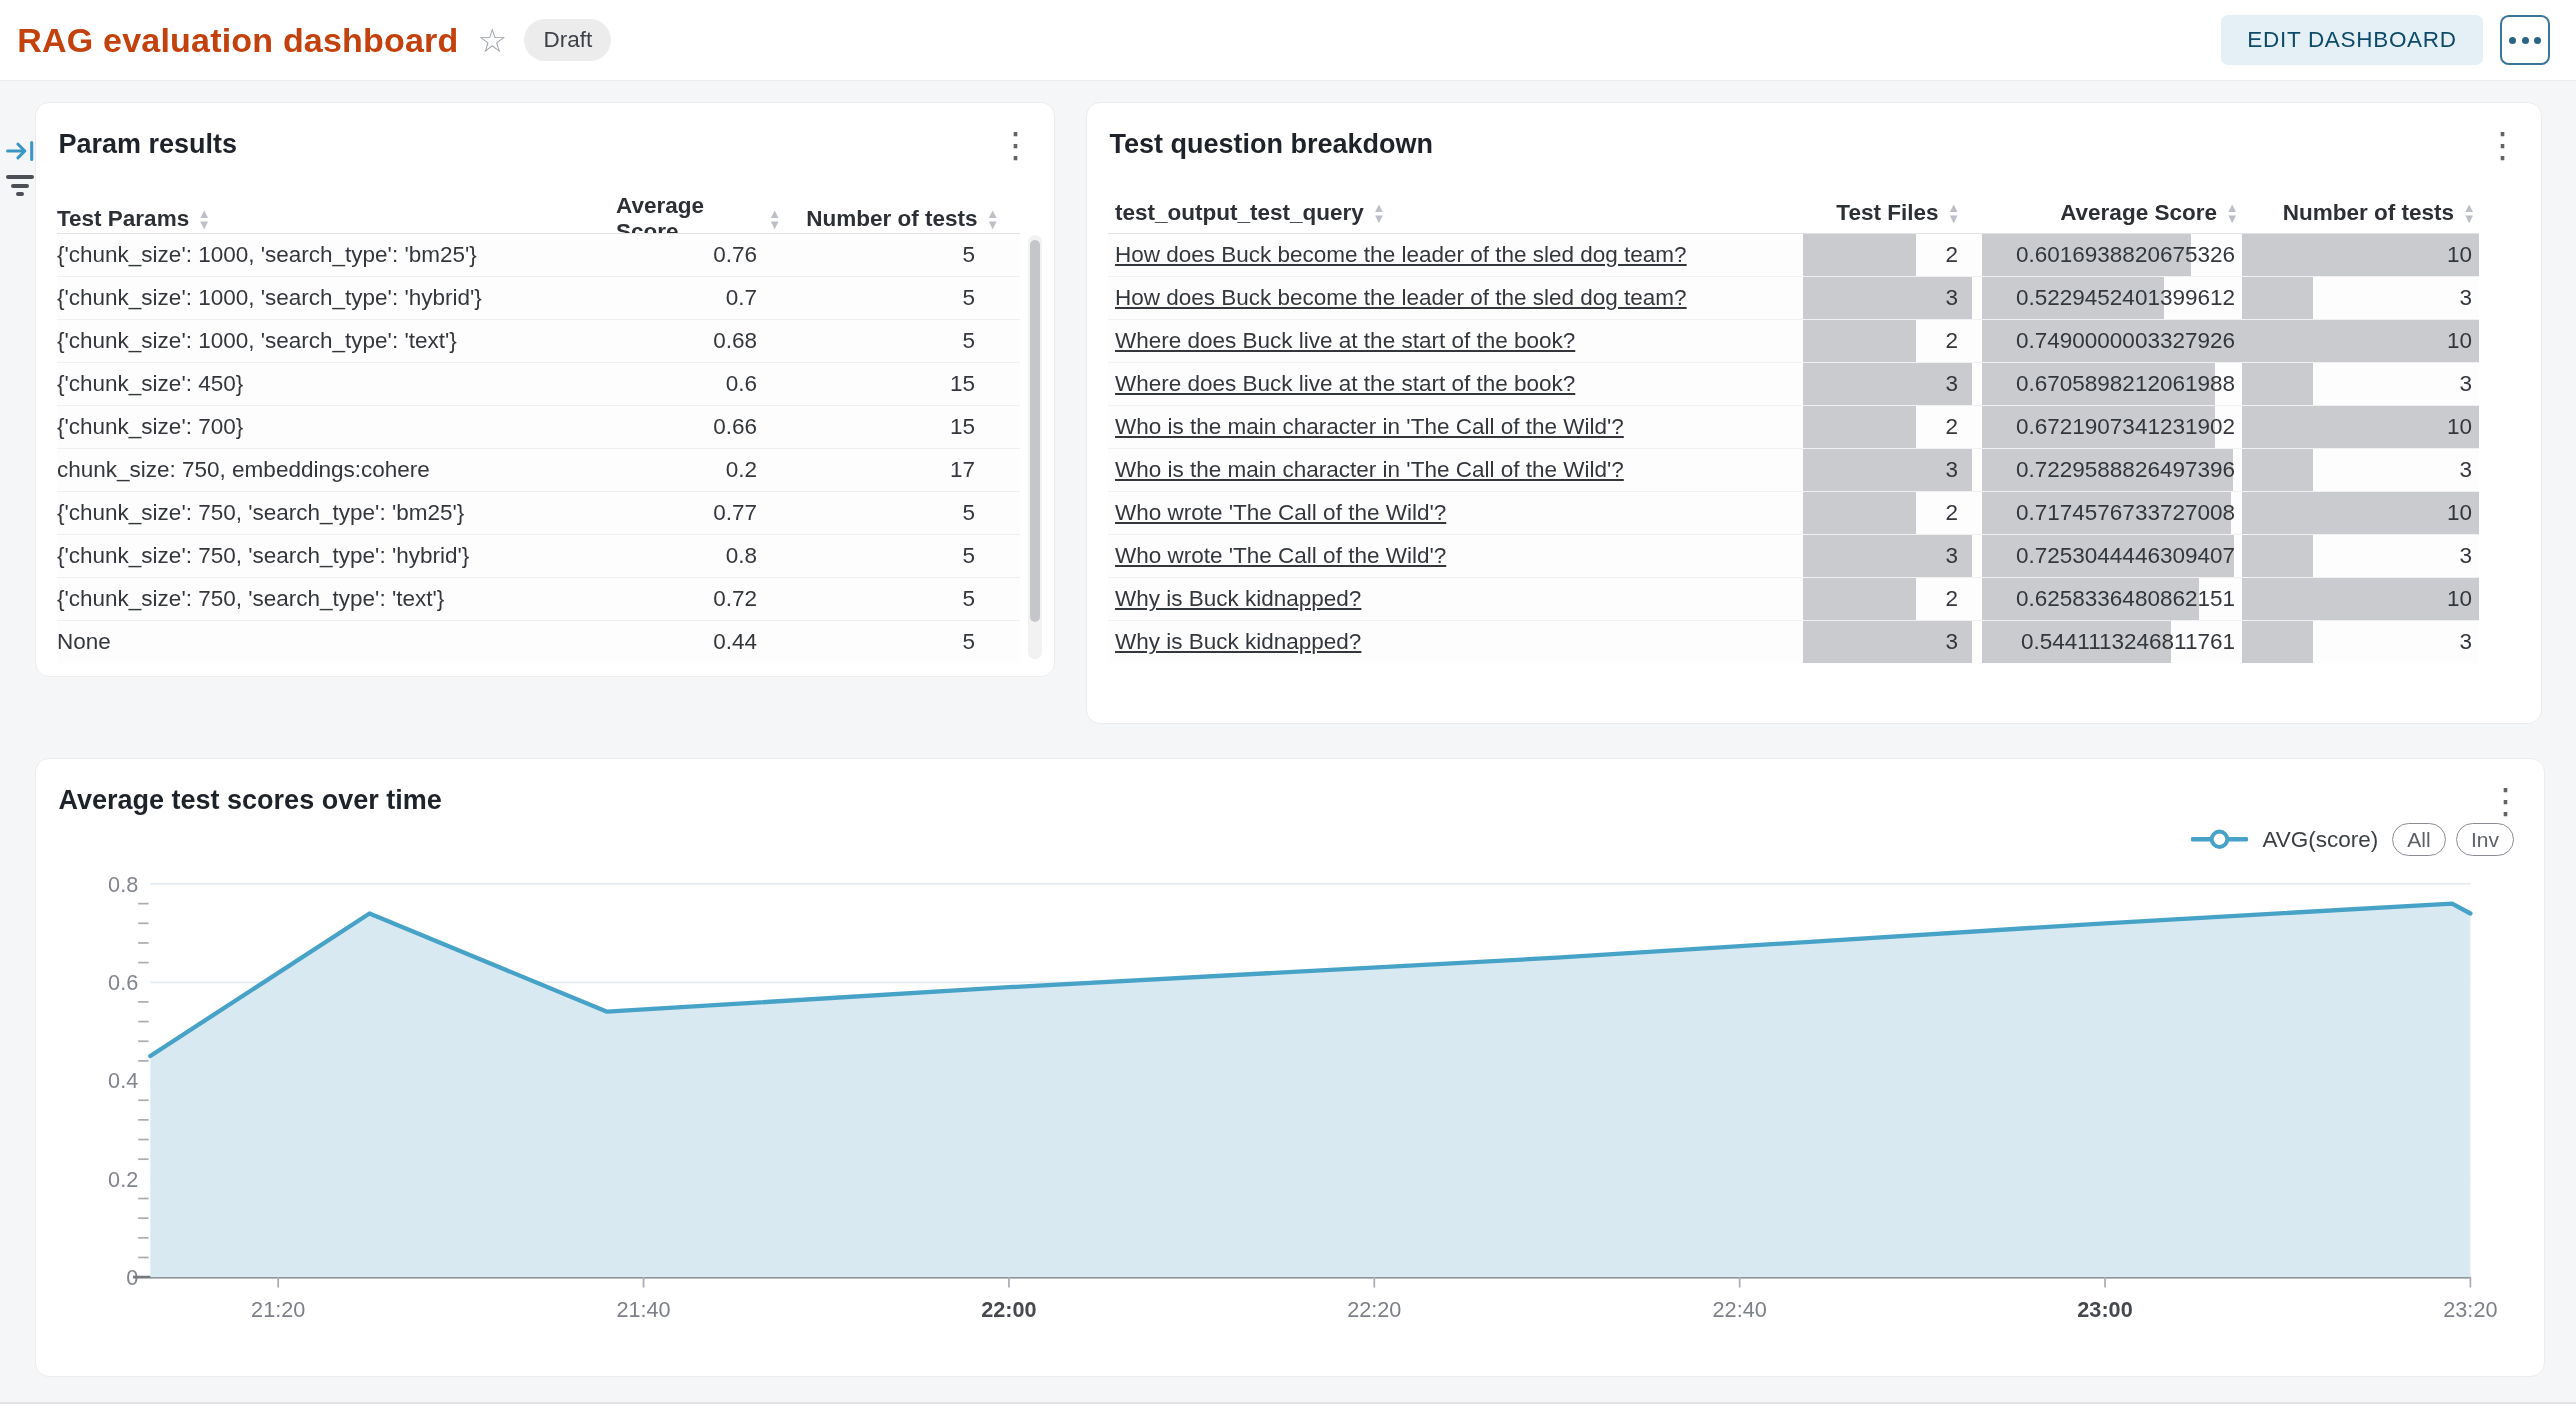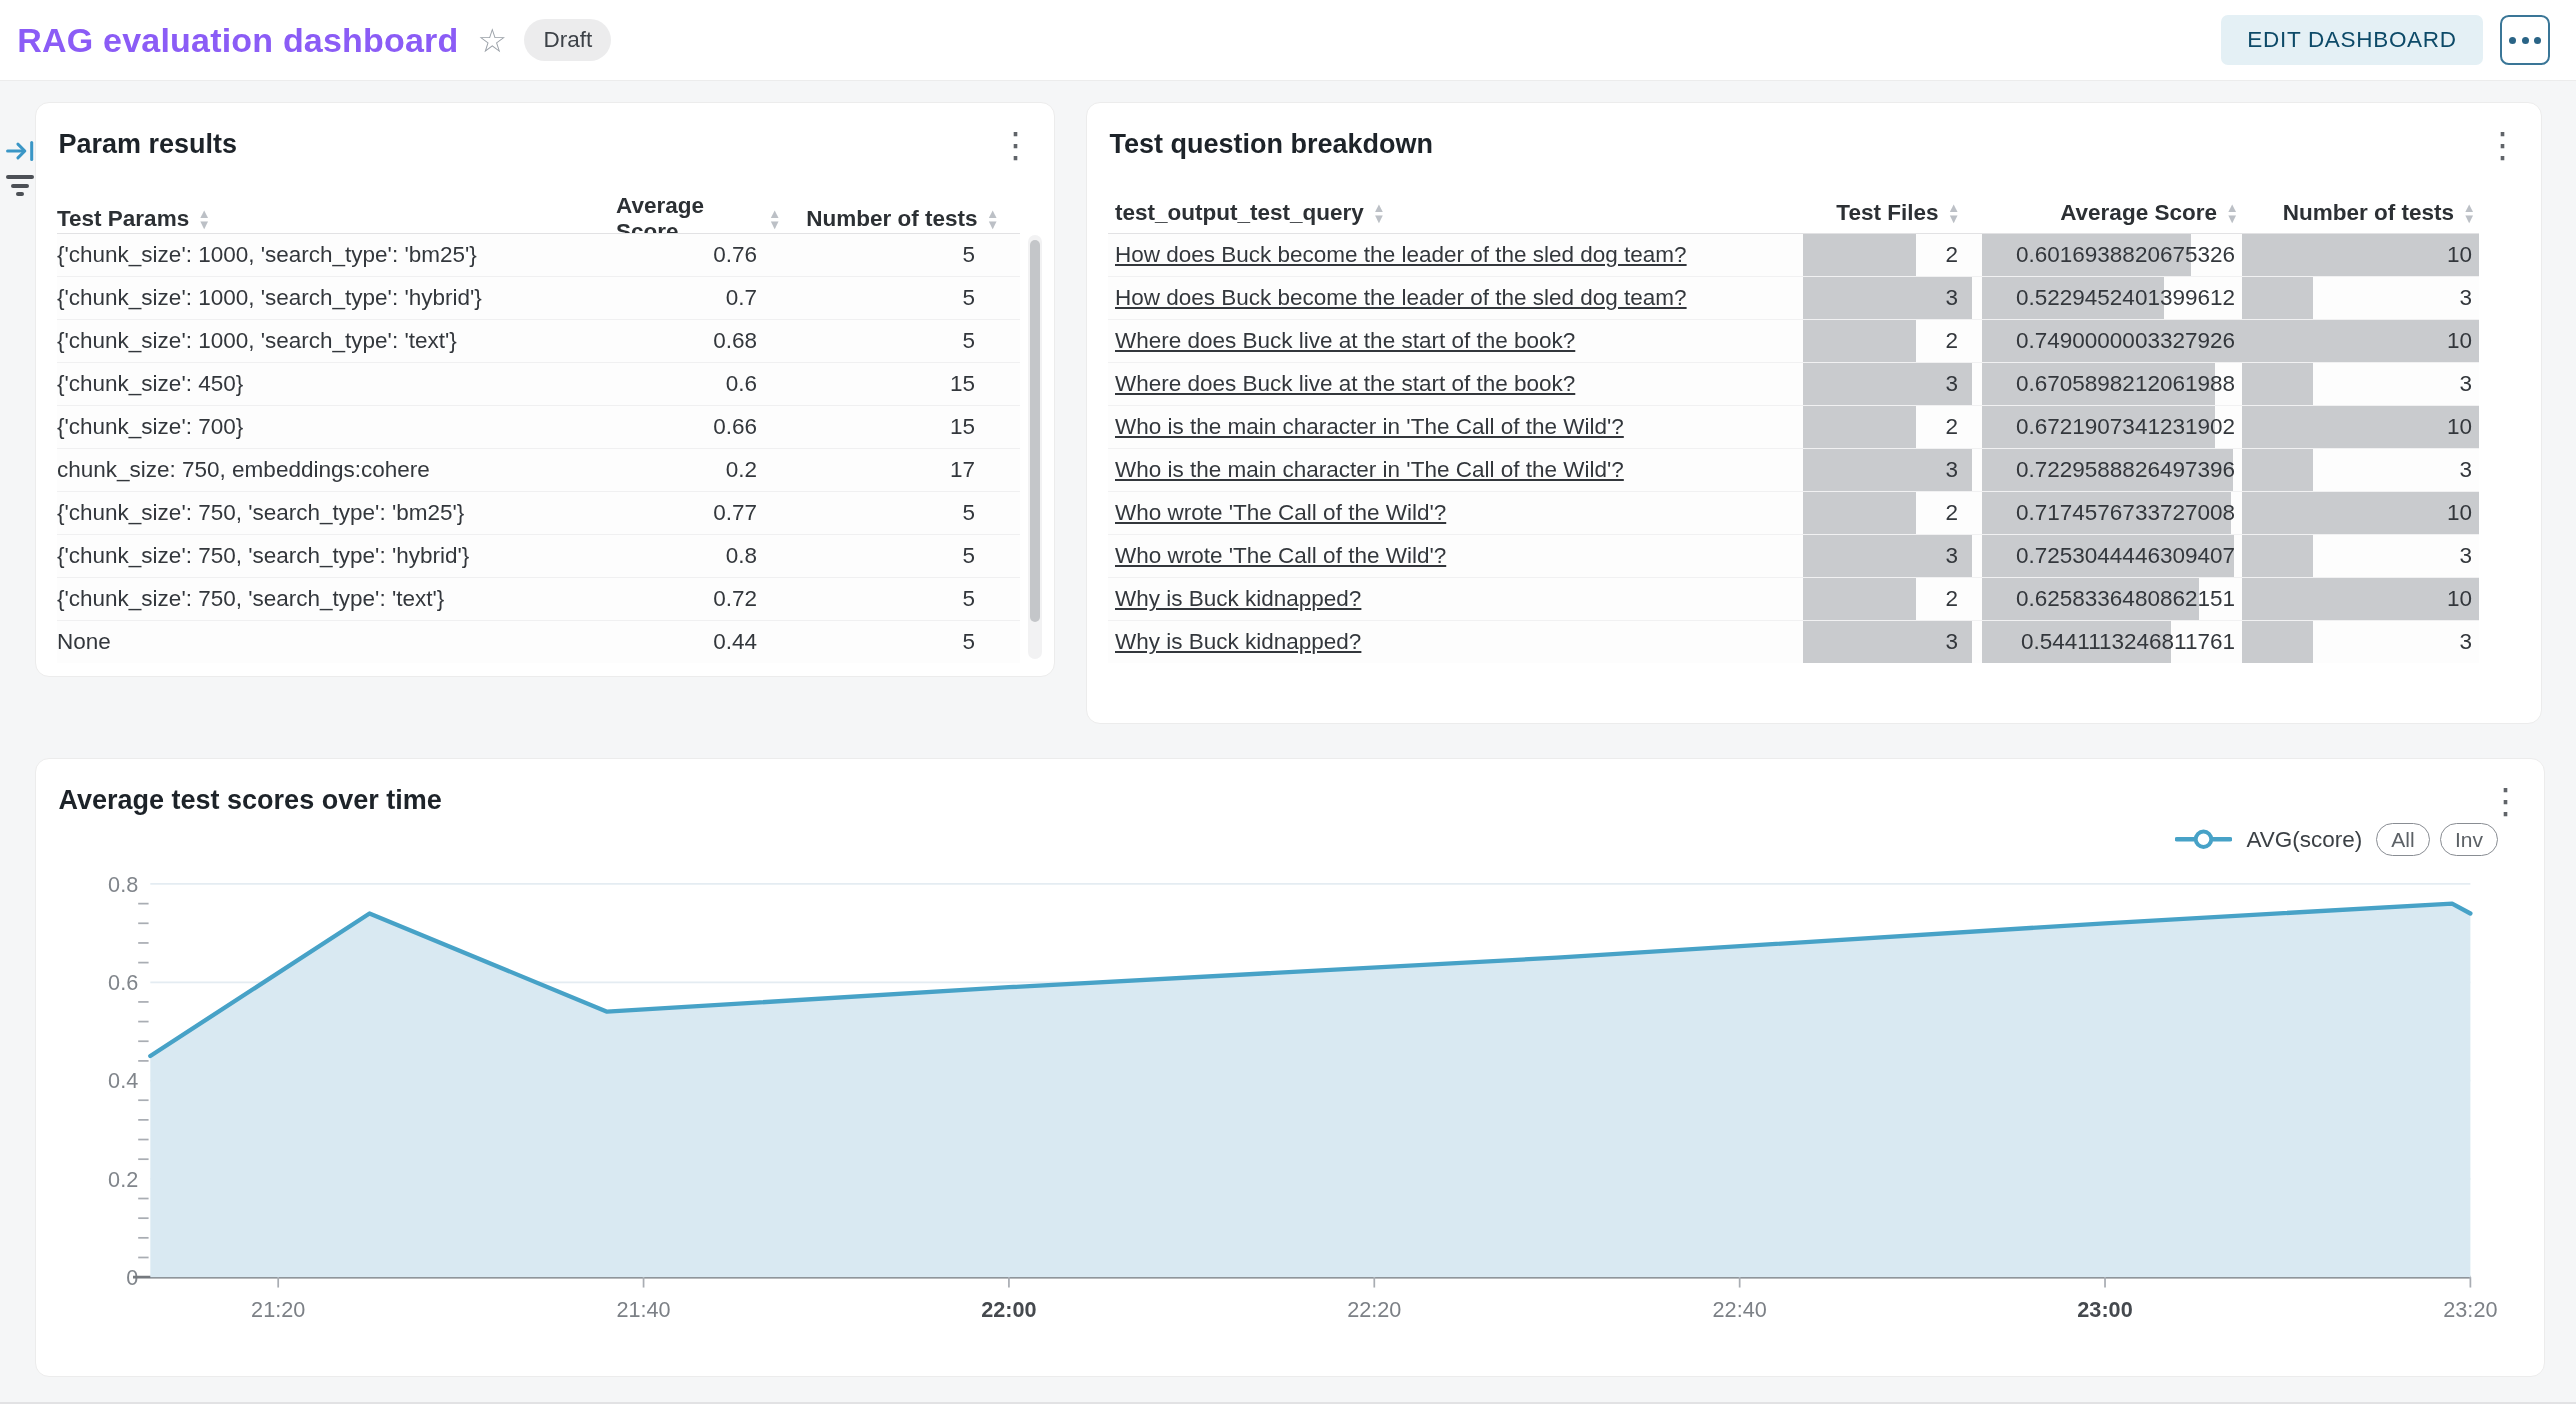--- a/index.html
+++ b/index.html
@@ -9,21 +9,21 @@
     background:#f5f6f7; color:#33373c;
     font-family:"Liberation Sans", sans-serif;
   }
 
   
   .topbar{
     position:absolute; top:0; left:0; width:2576px; height:81px;
     background:#fff; border-bottom:1.7px solid #ececec;
     display:flex; align-items:center; gap:17.3px; padding:0 26px 0 17.3px;
   }
-  .topbar h1{ margin:0; font-size:34px; font-weight:700; color:#8b5cf6; letter-spacing:0.2px;}
+  .topbar h1{ margin:0; font-size:34px; font-weight:700; color:#c2410c; letter-spacing:0.2px;}
   .star{ font-size:33px; color:#9ba1a8; cursor:pointer; line-height:1; margin-left:1.7px;}
   .badge{ background:#ececed; color:#3d4248; font-size:22.5px; padding:7.8px 19px; border-radius:24px;}
   .spacer{ flex:1; }
   .edit-btn{
     background:#e4f0f5; color:#0d4a68; border:none; border-radius:7px;
     height:50px; padding:0 26px; font-size:22.5px; font-weight:400; letter-spacing:0.7px;
     font-family:inherit; cursor:pointer;
   }
   .more-btn{
     width:50px; height:50px; background:#fff; border:2.6px solid #3a7697; border-radius:8.7px;
@@ -76,21 +76,21 @@
   .tq-query{ padding-left:7px; white-space:nowrap; overflow:hidden; }
   .bar-cell{ position:relative; height:100%; overflow:hidden; }
   .bar-cell.avg{ margin-left:10.4px; }
   .bar-fill{ position:absolute; left:0; top:0; bottom:0; background:#c9cbce; }
   .bar-val{ position:absolute; right:7px; top:50%; transform:translateY(-50%); color:#33373c;}
   .bar-val.tf{ right:14px; }
   .hpad14{ padding-right:12px; } .hpad4{ padding-right:3.5px; }
 
   
   #chart-svg{ position:absolute; left:0; top:0; }
-  .legend{ position:absolute; top:64px; right:46px; display:flex; align-items:center; gap:14px;}
+  .legend{ position:absolute; top:64px; right:30px; display:flex; align-items:center; gap:14px;}
   .legend-label{ font-size:22.5px; color:#3b4045; }
   .pill{ border:1.7px solid #898d93; border-radius:21px; padding:3.5px 14px; font-size:21px;
          color:#5c6166; background:#fff; cursor:pointer; font-family:inherit;}
   svg text{ font-family:"Liberation Sans", sans-serif; }
 
   .bottom-line{ position:absolute; left:0; right:0; bottom:0; height:3.5px; background:#e2e2e4; }
 </style>
 </head>
 <body>
 

